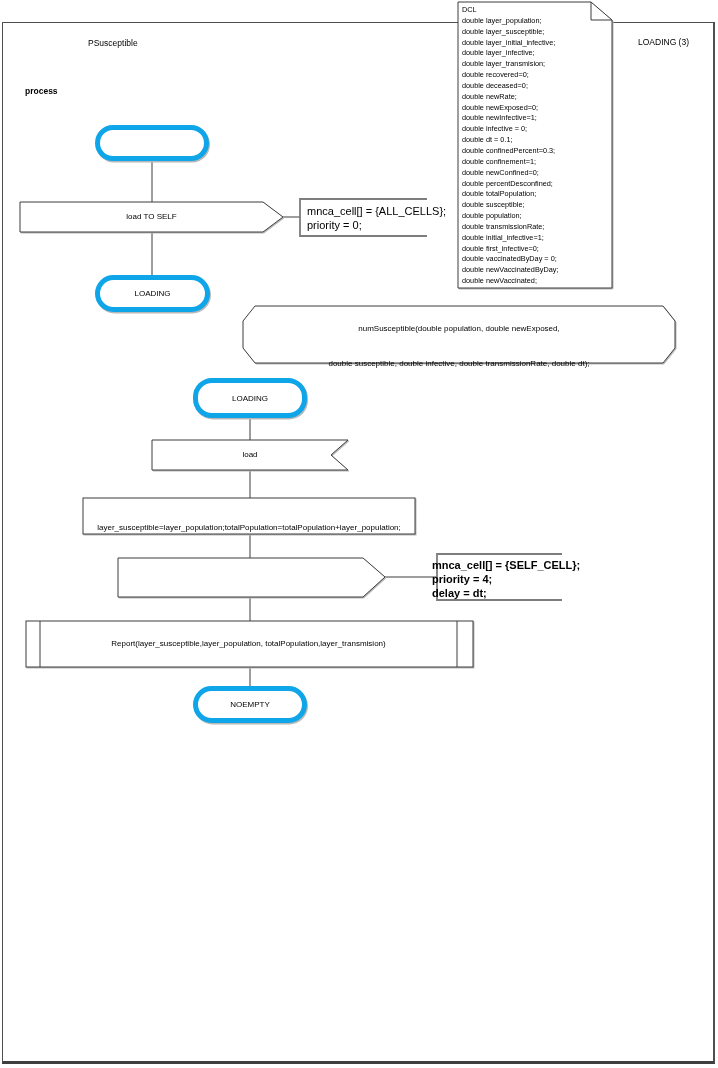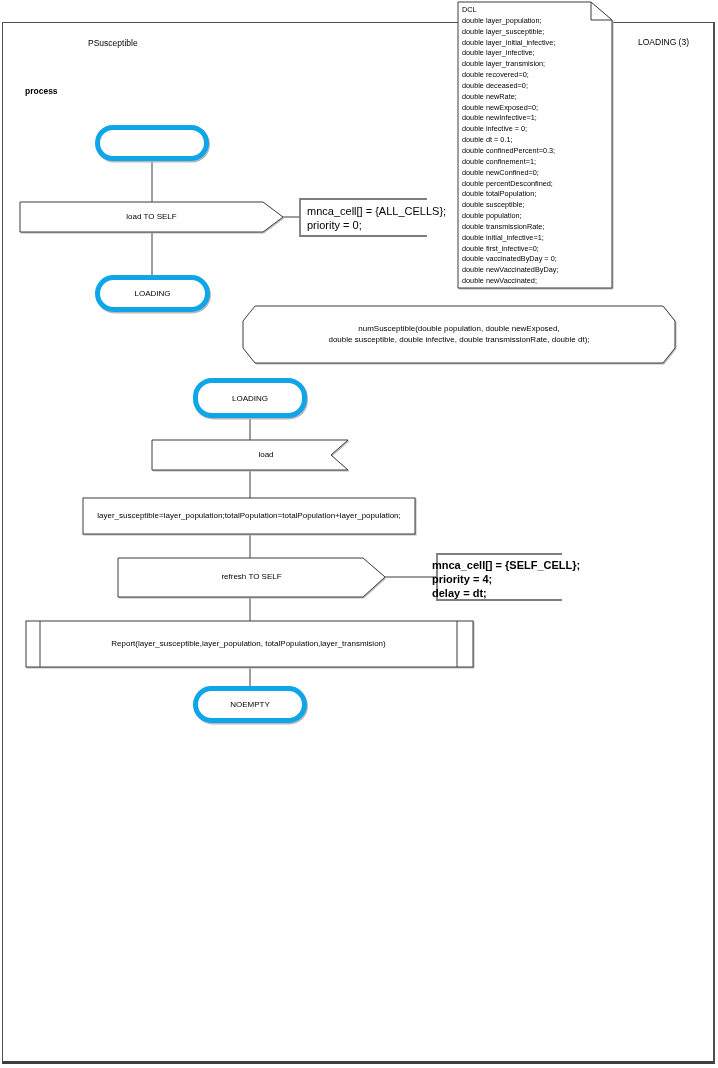--- a/index.html
+++ b/index.html
@@ -7,21 +7,21 @@
         font-family:"Liberation Sans",sans-serif;color:#000;}
   #frame{position:absolute;left:2px;top:22px;width:713px;height:1042px;box-sizing:border-box;
          border:1px solid #4f4f4f;border-bottom:3px solid #3f3f3f;border-right:2px solid #4f4f4f;}
   svg.layer{position:absolute;left:0;top:0;}
   .shapes{filter:drop-shadow(1px 1.5px 0 #b8b8b8);}
   .shape{fill:#ffffff;stroke:#3c3c3c;stroke-width:1;}
   .conn{stroke:#3c3c3c;stroke-width:1;fill:none;}
   .bracket{stroke:#7d7d7d;stroke-width:1.8;fill:none;}
   .lbl{position:absolute;display:flex;align-items:center;justify-content:center;
        text-align:center;font-size:8px;line-height:1.35;white-space:pre;}
-  .lbl div{white-space:pre;}
+  .lbl div{white-space:pre;margin-top:24px;}
   .note-text{position:absolute;left:462px;top:5px;width:148px;font-size:7.3px;line-height:10.85px;
              white-space:pre;}
   .comment-text{position:absolute;font-size:11px;line-height:14px;text-align:left;white-space:pre;}
   .stadium{position:absolute;box-sizing:border-box;background:#fff;border:5px solid #0ea5e9;
            border-radius:19px;box-shadow:1px 1.5px 0 #b8b8b8;display:flex;align-items:center;
            justify-content:center;font-size:8px;}
   .hdr{position:absolute;font-size:8.5px;}
   .bold{font-weight:bold;}
 </style>
 </head>
@@ -67,21 +67,20 @@
 
   <div class="note-text"><div>DCL</div><div>double layer_population;</div><div>double layer_susceptible;</div><div>double layer_initial_infective;</div><div>double layer_infective;</div><div>double layer_transmision;</div><div>double recovered=0;</div><div>double deceased=0;</div><div>double newRate;</div><div>double newExposed=0;</div><div>double newInfective=1;</div><div>double infective = 0;</div><div>double dt = 0.1;</div><div>double confinedPercent=0.3;</div><div>double confinement=1;</div><div>double newConfined=0;</div><div>double percentDesconfined;</div><div>double totalPopulation;</div><div>double susceptible;</div><div>double population;</div><div>double transmissionRate;</div><div>double initial_infective=1;</div><div>double first_infective=0;</div><div>double vaccinatedByDay = 0;</div><div>double newVaccinatedByDay;</div><div>double newVaccinated;</div></div>
 
   <div class="stadium" style="left:95px;top:125px;width:114px;height:36px;"></div>
   <div class="stadium" style="left:95px;top:275px;width:115px;height:37px;">LOADING</div>
   <div class="stadium" style="left:193px;top:378px;width:114px;height:40px;">LOADING</div>
   <div class="stadium" style="left:193px;top:686px;width:114px;height:37px;">NOEMPTY</div>
 
   <div class="lbl" style="left:20px;top:202px;width:263px;height:30px;">load TO SELF</div>
   <div class="lbl" style="left:255px;top:306px;width:408px;height:57px;flex-direction:column;"><div>numSusceptible(double population, double newExposed,</div><div>double susceptible, double infective, double transmissionRate, double dt);</div></div>
-  <div class="lbl" style="left:152px;top:440px;width:196px;height:30px;margin-left:16px;">load</div>
+  <div class="lbl" style="left:152px;top:440px;width:196px;height:30px;">load</div>
   <div class="lbl" style="left:83px;top:498px;width:332px;height:36px;"><div>layer_susceptible=layer_population;</div><div>totalPopulation=totalPopulation+layer_population;</div></div>
-  <div class="lbl" style="left:118px;top:558px;width:267px;height:39px;">refresh TO SELF</div>
   <div class="lbl" style="left:40px;top:621px;width:417px;height:46px;">Report(layer_susceptible,layer_population, totalPopulation,layer_transmision)</div>
 
   <div class="comment-text" style="left:307px;top:204px;width:118px;"><div>mnca_cell[] = {ALL_CELLS};</div><div>priority = 0;</div></div>
   <div class="comment-text" style="left:432px;top:558px;width:116px;font-weight:bold;"><div>mnca_cell[] = {SELF_CELL};</div><div>priority = 4;</div><div>delay = dt;</div></div>
 
 </div>
 
 </body></html>

